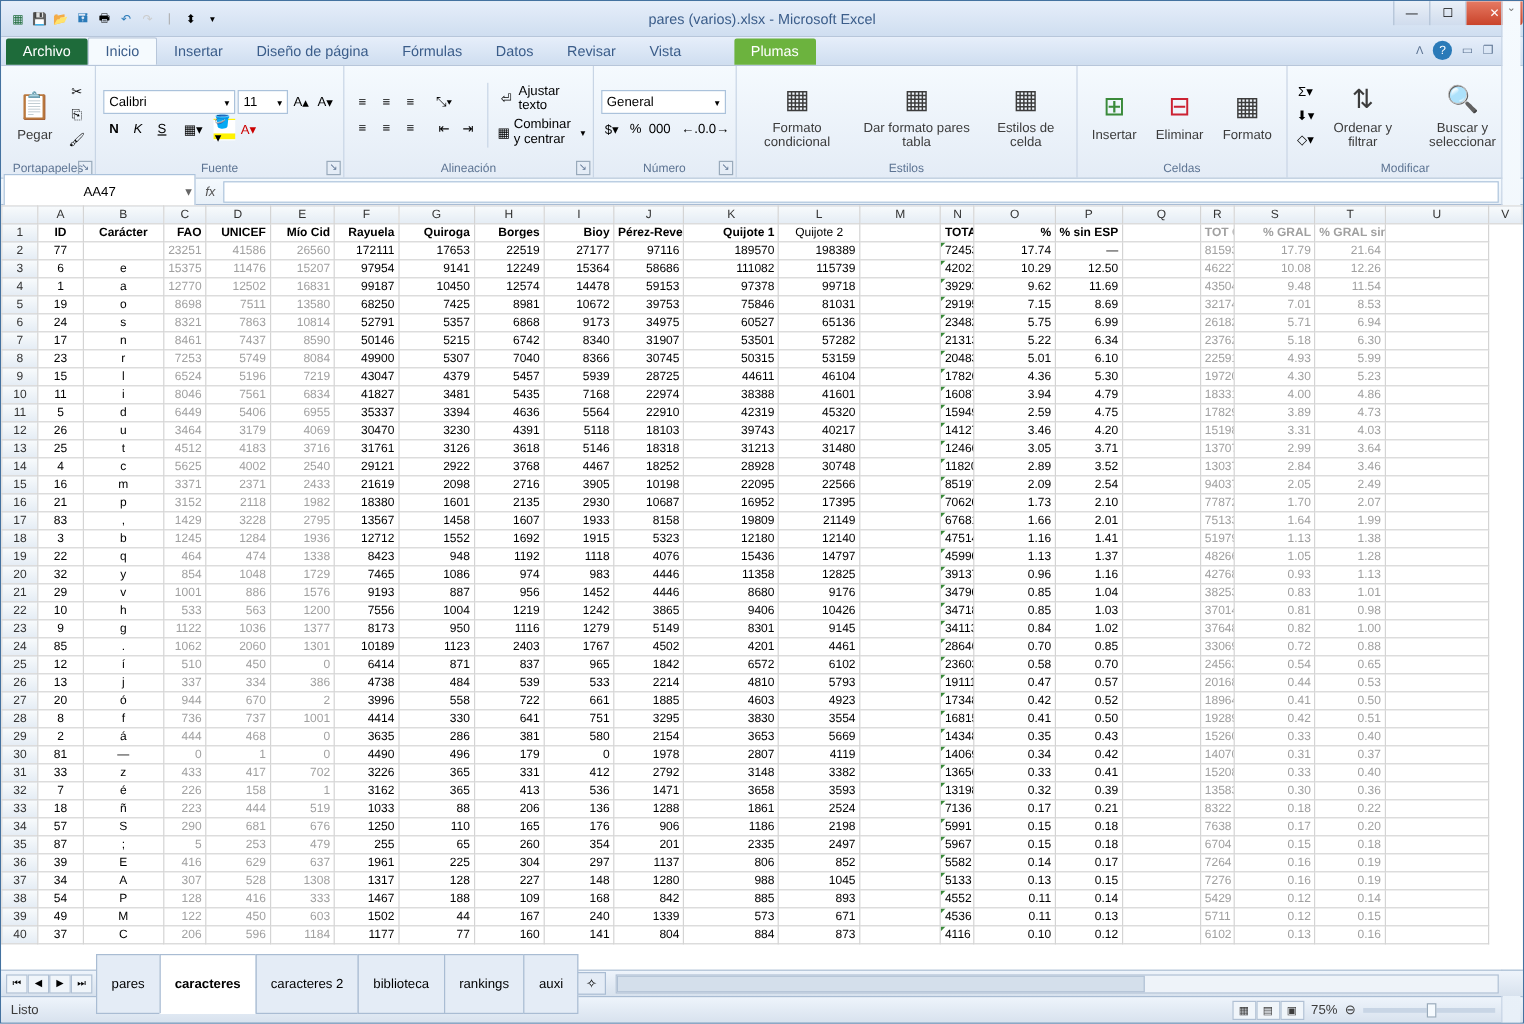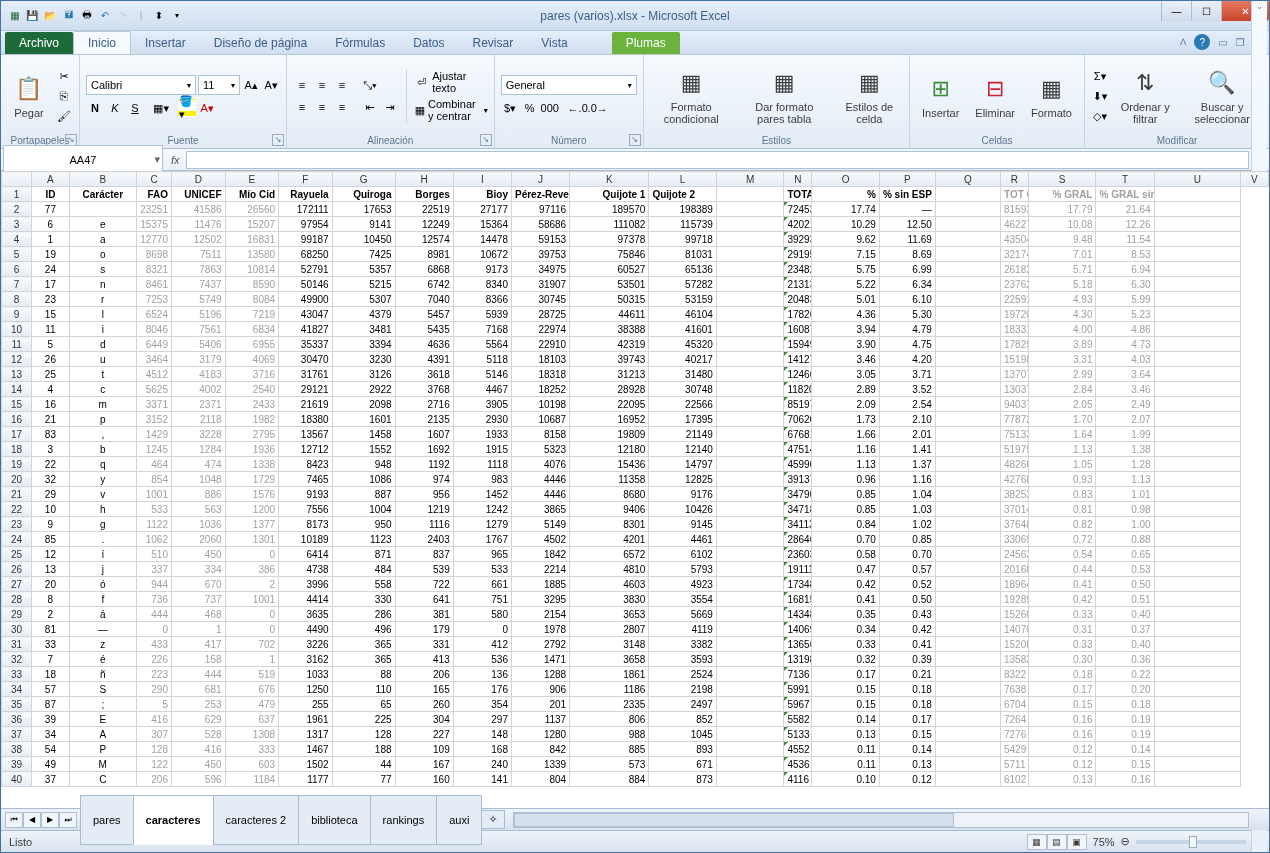--- a/index.html
+++ b/index.html
@@ -26,21 +26,21 @@
 .rgroup .dlg{position:absolute;right:2px;bottom:2px;width:12px;height:12px;border:1px solid #9ab;font-size:8px;line-height:10px;text-align:center;color:#5d7493}
 .rbody{flex:1;display:flex;align-items:center;gap:4px}
 .big-btn{display:flex;flex-direction:column;align-items:center;justify-content:center;padding:2px 6px;gap:2px;text-align:center;font-size:11px;color:#3c3c3c;min-width:44px}
 .big-btn .bic{width:32px;height:32px;display:flex;align-items:center;justify-content:center;font-size:22px}
 .mini{width:18px;height:18px;display:inline-flex;align-items:center;justify-content:center;font-size:11px;border:1px solid transparent}
 .col{display:flex;flex-direction:column;gap:2px}
 .row{display:flex;gap:2px;align-items:center}
 .combo{height:20px;border:1px solid #abc2db;background:#fff;display:flex;align-items:center;padding:0 4px;font-size:11px}
 .combo.small{width:42px}
 .combo.font{width:110px}
-.combo.num{width:136px}
+.combo.num{width:104px}
 .sep{width:1px;height:54px;background:#c8d5e5;margin:0 3px}
 .namebox-row{height:22px;background:linear-gradient(#f5fafe,#e8f0f8);border-bottom:1px solid #a9bcd3;display:flex;align-items:center}
 .namebox{width:160px;border:1px solid #abc2db;height:29px;margin:0 2px;background:#fff;display:flex;align-items:center;justify-content:center;font-size:11px;position:relative}
 .namebox .dd{position:absolute;right:2px;color:#666}
 .fx-ic{padding:0 6px;font-style:italic;color:#555}
 .formula-bar{flex:1;border:1px solid #abc2db;height:18px;background:#fff;margin-right:20px}
 .grid-wrap{flex:1;overflow:hidden;position:relative;background:#fff}
 table{border-collapse:collapse;width:100%;table-layout:fixed}
 th,td{border:1px solid #d4d4d4;height:15px;font-size:10px;padding:0 3px;white-space:nowrap;overflow:hidden}
 th{background:linear-gradient(#f7fafc,#e4ecf4);color:#333;font-weight:normal;text-align:center}
@@ -344,21 +344,21 @@
             <td style="text-align: center; font-weight: bold;">Carácter</td>
             <td style="text-align: right; font-weight: bold;">FAO</td>
             <td style="text-align: right; font-weight: bold;">UNICEF</td>
             <td style="text-align: right; font-weight: bold;">Mío Cid</td>
             <td style="text-align: right; font-weight: bold;">Rayuela</td>
             <td style="text-align: right; font-weight: bold;">Quiroga</td>
             <td style="text-align: right; font-weight: bold;">Borges</td>
             <td style="text-align: right; font-weight: bold;">Bioy</td>
             <td style="text-align: right; font-weight: bold;">Pérez-Reverte</td>
             <td style="text-align: right; font-weight: bold;">Quijote 1</td>
-            <td style="text-align: left; font-weight: bold;">Quijote 2</td>
+            <td style="text-align: center; font-weight: normal;">Quijote 2</td>
             <td></td>
             <td style="text-align: right; font-weight: bold;">TOTALES</td>
             <td style="text-align: right; font-weight: bold;">%</td>
             <td style="text-align: right; font-weight: bold;">% sin ESP</td>
             <td></td>
             <td class="gray" style="text-align: right; font-weight: bold;">TOT GRAL</td>
             <td class="gray" style="text-align: right; font-weight: bold;">% GRAL</td>
             <td class="gray" style="text-align: right; font-weight: bold;">% GRAL sin ESP</td>
             <td></td>
           </tr>
@@ -587,21 +587,21 @@
             <td class="gray">6955</td>
             <td>35337</td>
             <td>3394</td>
             <td>4636</td>
             <td>5564</td>
             <td>22910</td>
             <td>42319</td>
             <td>45320</td>
             <td></td>
             <td class="greenmark">159490</td>
-            <td>3.90</td>
+            <td>2.59</td>
             <td>4.75</td>
             <td></td>
             <td class="gray">178290</td>
             <td class="gray">3.89</td>
             <td class="gray">4.73</td>
             <td></td>
           </tr>
           <tr>
             <th class="rowh">12</th>
             <td class="l">26</td>

